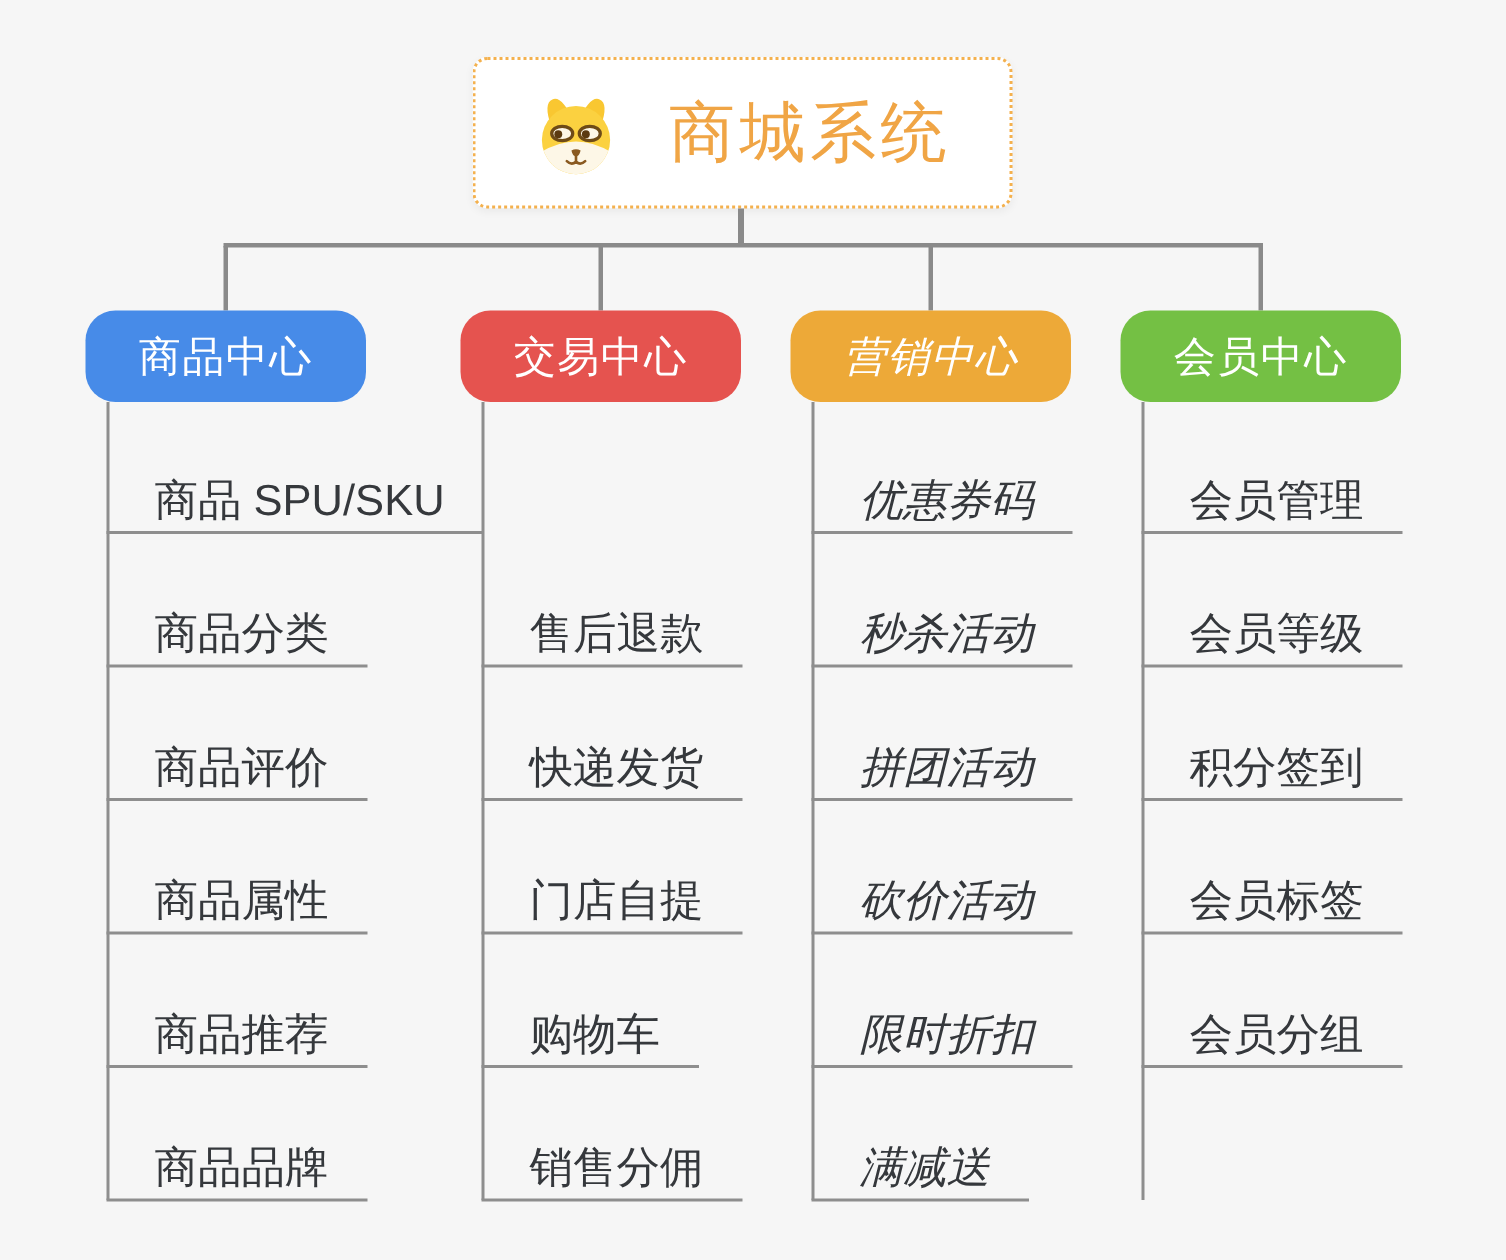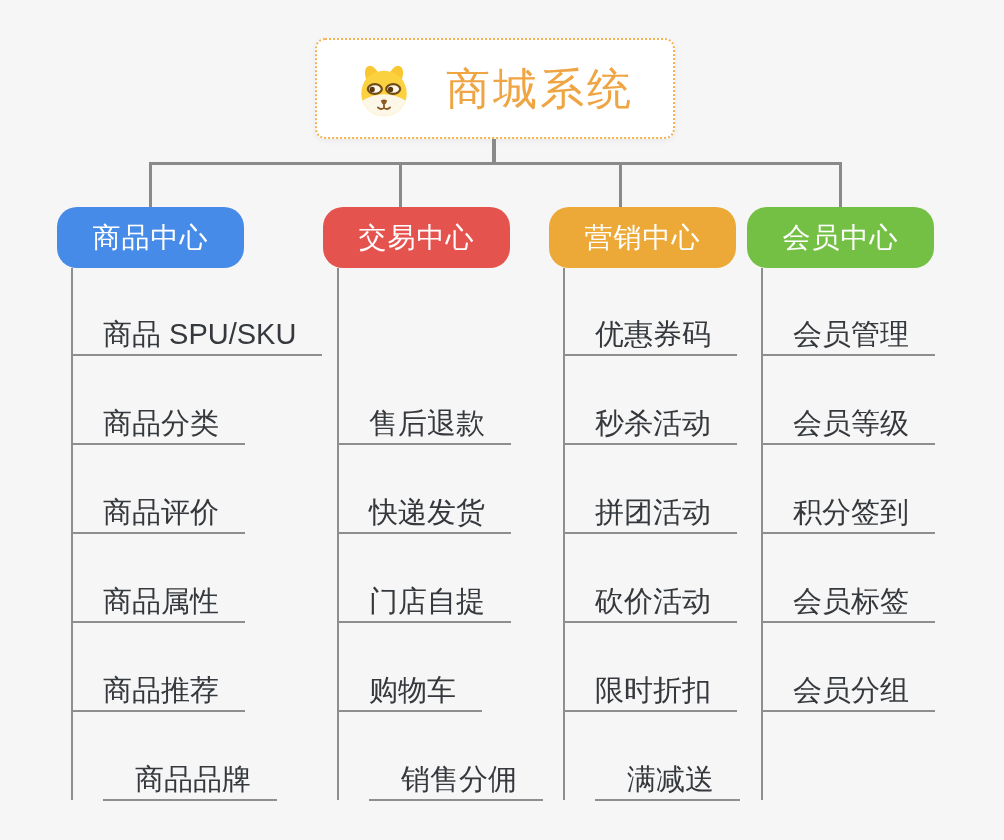--- a/index.html
+++ b/index.html
@@ -22,39 +22,39 @@
 
   
   .connector{position:absolute;background:var(--connector,#8A8A8A);}
   .stub{left:492px;top:139px;width:4px;height:24px;}
   .bus{left:149px;top:162px;width:693px;height:3px;}
   .drop{top:164px;width:3px;height:43px;}
   .drop-0{left:149px;} .drop-1{left:399px;} .drop-2{left:619px;} .drop-3{left:839px;}
 
   
   .column{position:absolute;top:207px;width:250px;height:633px;}
-  .col-0{left:57px;} .col-1{left:323px;text-decoration:underline;} .col-2{left:549px;} .col-3{left:747px;}
+  .col-0{left:57px;} .col-1{left:307px;text-decoration:underline;} .col-2{left:527px;font-style:italic;} .col-3{left:747px;}
 
   .branch-box{
     position:absolute;left:0;top:0;width:187px;height:61px;
     border-radius:20px;display:flex;align-items:center;justify-content:center;
     color:#fff;font-size:28px;letter-spacing:1px;white-space:nowrap;
     cursor:default;
   }
   .trunk{position:absolute;left:14px;top:61px;width:2px;height:532px;background:var(--line,#8E8E8E);}
 
   .leaf{
     position:absolute;left:14px;
     padding:0 26px 7px 32px;
     border-bottom:2px solid var(--line,#8E8E8E);
     font-size:29px;line-height:26px;color:var(--leaf-text,#35383C);
     white-space:nowrap;
   }
   .leaf-0{top:114px;} .leaf-1{top:203px;} .leaf-2{top:292px;}
-  .leaf-3{top:381px;} .leaf-4{top:470px;} .leaf-5{top:559px;margin-left:32px;}
+  .leaf-3{top:381px;} .leaf-4{top:470px;} .leaf-5{top:559px;}
 </style>
 </head>
 <body>
 
 <div id="stage" style="--bg: #F6F6F6; --connector: #8A8A8A; --line: #8E8E8E; --leaf-text: #35383C; --root-border: #F4B14E; --root-text: #F0A545;">
 
   <div class="root-node">
     <svg class="dog-icon" viewBox="0 0 64 64" aria-hidden="true">
       <defs>
           <clipPath id="headClip">

